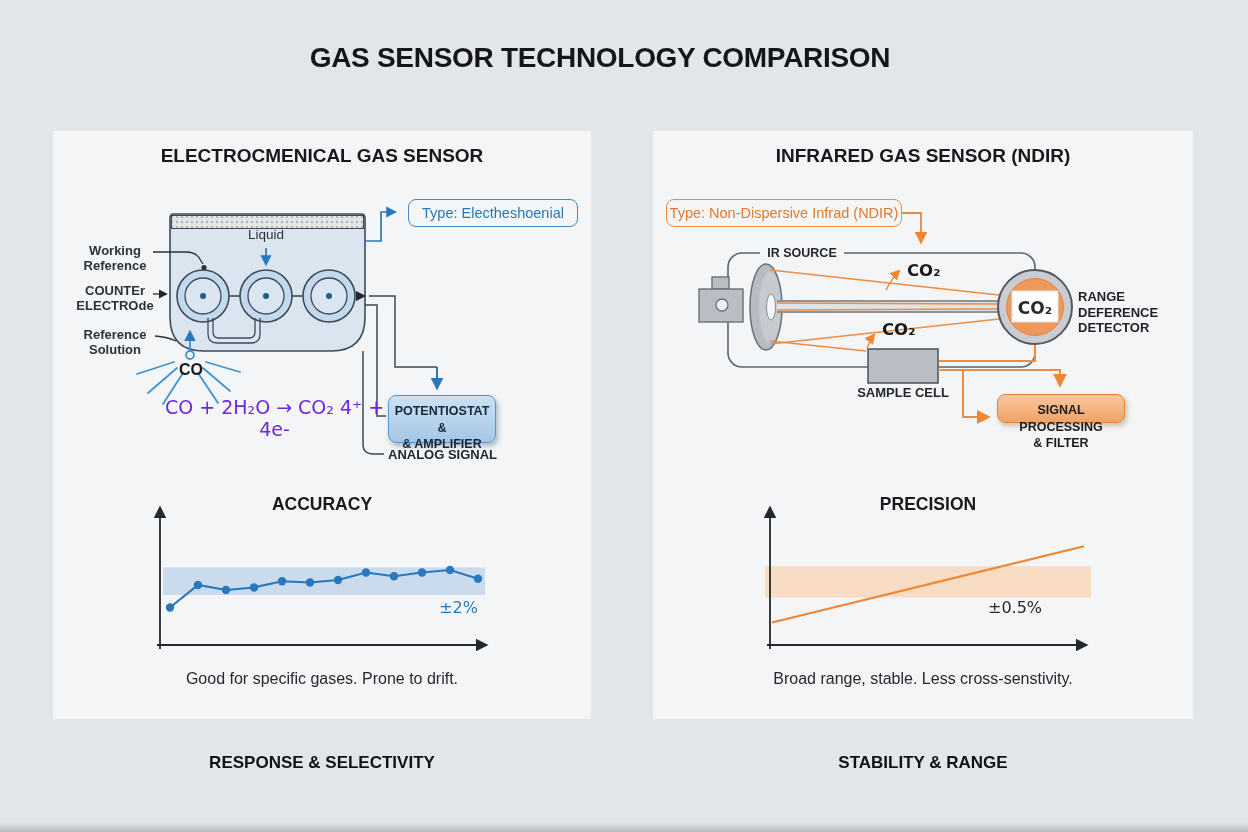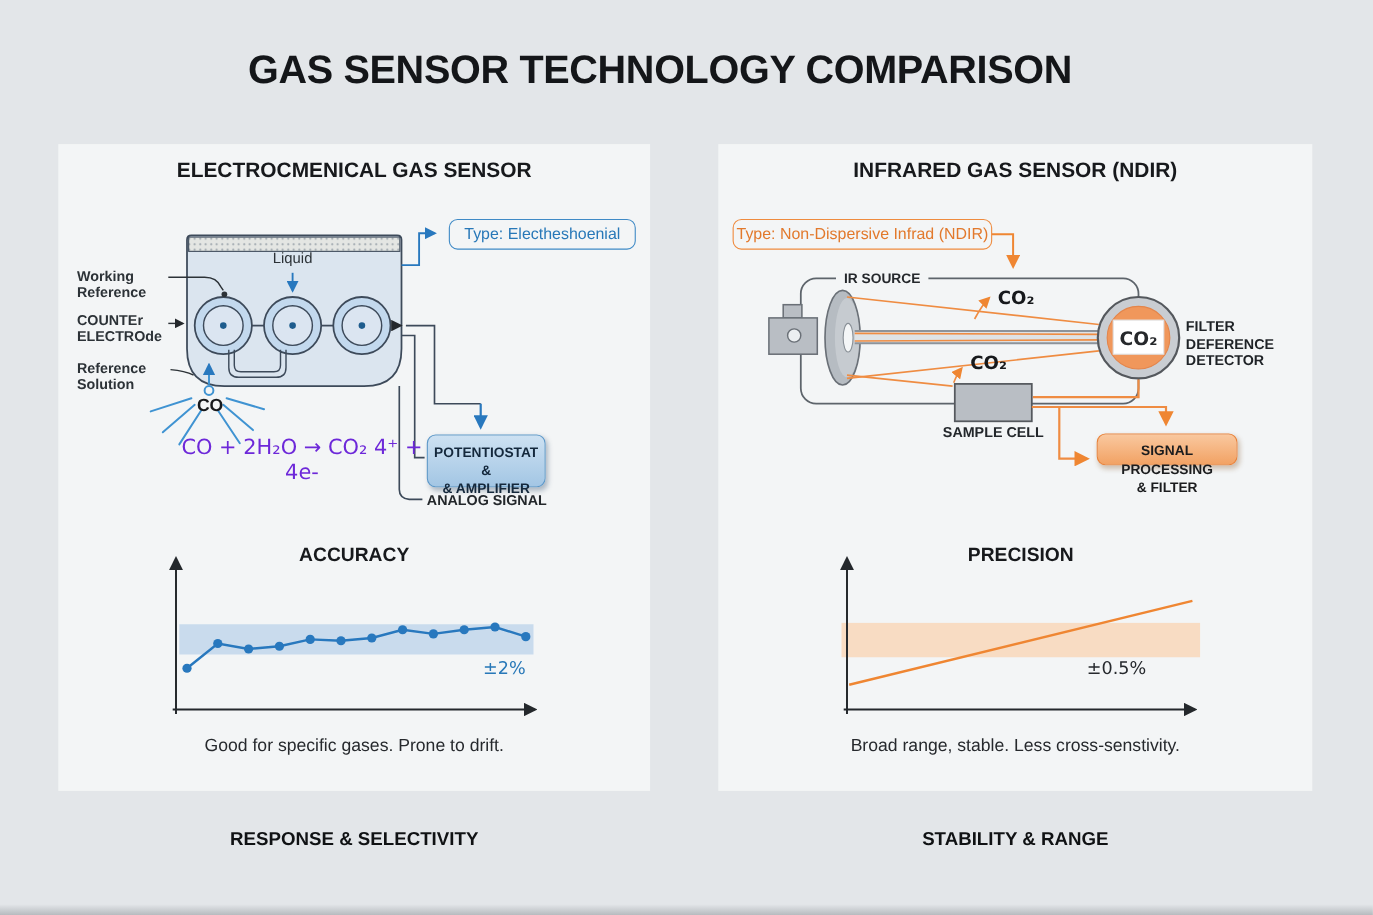--- a/index.html
+++ b/index.html
@@ -1,34 +1,34 @@
 <!DOCTYPE html>
 <html><head>
 <meta charset="utf-8">
 <style>
   html,body{margin:0;padding:0}
   body{width:1248px;height:832px;position:relative;overflow:hidden;
        background:#e3e6e9;font-family:"Liberation Sans",sans-serif;color:#1a1d20}
   .uni{font-family:"DejaVu Sans","Liberation Sans",sans-serif}
   .abs{position:absolute}
-  #page-title{left:0;top:42px;width:1200px;text-align:center;font-size:36px;
+  #page-title{left:0;top:42px;width:1200px;text-align:center;font-size:28px;
               font-weight:bold;letter-spacing:-0.3px;color:#141619}
   .panel{position:absolute;top:131px;width:538px;height:588px;background:#f3f5f6}
   #panel-left{left:53px}
   #panel-right{left:653px;width:540px}
   .panel-title{left:0;top:145px;width:538px;text-align:center;font-size:19px;
                font-weight:bold;color:#17191c}
   #lp-title{left:53px}
   #rp-title{left:653px;width:540px}
   .type-badge{height:26px;line-height:26px;text-align:center;border-radius:8px;
               font-size:14.5px;font-weight:500;background:#f3f5f6}
   #type-left{left:408px;top:199px;width:168px;border:1.6px solid #3f8ac6;color:#2878b8}
   #type-right{left:666px;top:199px;width:234px;border:1.6px solid #ef8b3e;color:#e2792c}
   .diag-label{font-size:13px;font-weight:bold;color:#2c3237;line-height:14.5px}
-  #lbl-working,#lbl-counter,#lbl-reference{left:70px;width:90px;text-align:left}
+  #lbl-working,#lbl-counter,#lbl-reference{left:70px;width:90px;text-align:center}
   #lbl-working{top:244px}
   #lbl-counter{top:284px}
   #lbl-reference{top:328px}
   #lbl-liquid{left:236px;top:228px;width:60px;text-align:center;font-weight:500;font-size:13.5px}
   #lbl-co{left:173px;top:361px;width:36px;text-align:center;font-size:16px;font-weight:bold;color:#17191c}
   #equation{left:154px;top:396px;width:241px;text-align:center;font-size:19px;color:#6d28d9}
   .proc-box{border-radius:8px;text-align:center;font-size:12.5px;font-weight:bold;
             line-height:16.5px;padding-top:7px;box-sizing:border-box}
   #potentiostat-box{left:388px;top:395px;width:108px;height:48px;color:#14283c;
        border:1.6px solid #5b97c8;background:linear-gradient(#cde1f2,#a3c6e4);
@@ -238,21 +238,21 @@
 <div class="abs" id="analog-label">ANALOG SIGNAL</div>
 
 <div class="abs chart-title" id="accuracy-title">ACCURACY</div>
 <div class="abs uni" id="accuracy-note">±2%</div>
 <div class="abs caption" id="caption-left">Good for specific gases. Prone to drift.</div>
 
 <div class="abs" id="ir-source-label">IR SOURCE</div>
 <div class="abs gas-label uni" id="co2-upper">CO₂</div>
 <div class="abs gas-label uni" id="co2-lower">CO₂</div>
 <div class="abs" id="detector-label">
-  <div>FILTER</div>
+  <div>RANGE</div>
   <div>DEFERENCE</div>
   <div>DETECTOR</div>
 </div>
 <div class="abs" id="sample-cell-label">SAMPLE CELL</div>
 <div class="abs proc-box" id="signal-box">
   <div>SIGNAL PROCESSING</div>
   <div>&amp; FILTER</div>
 </div>
 
 <div class="abs chart-title" id="precision-title">PRECISION</div>

